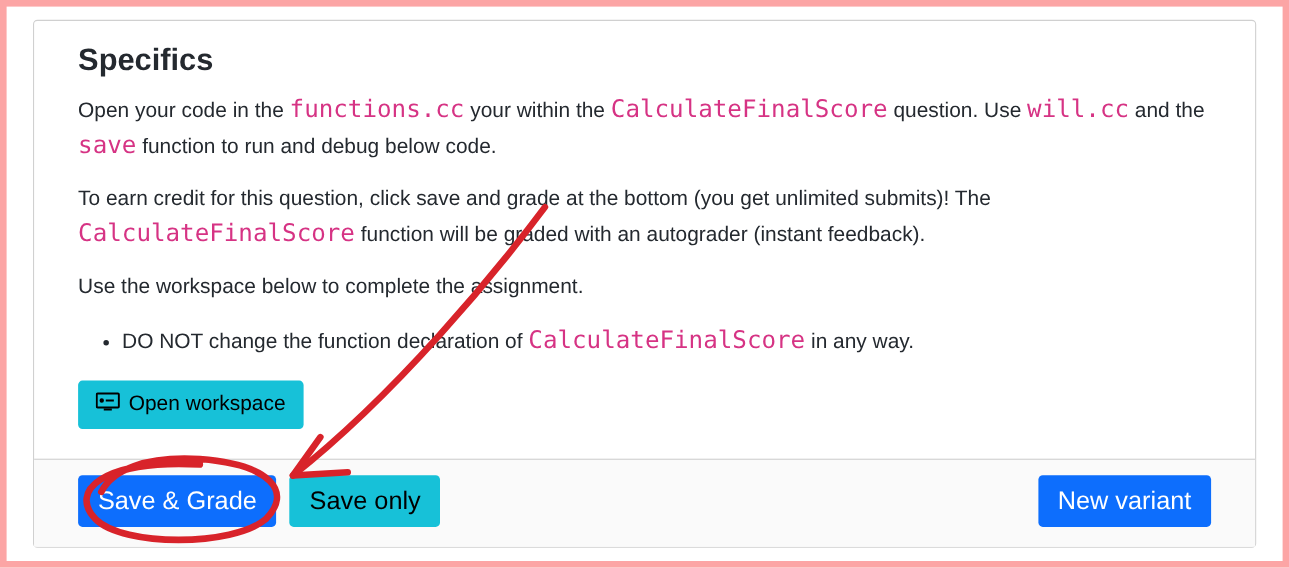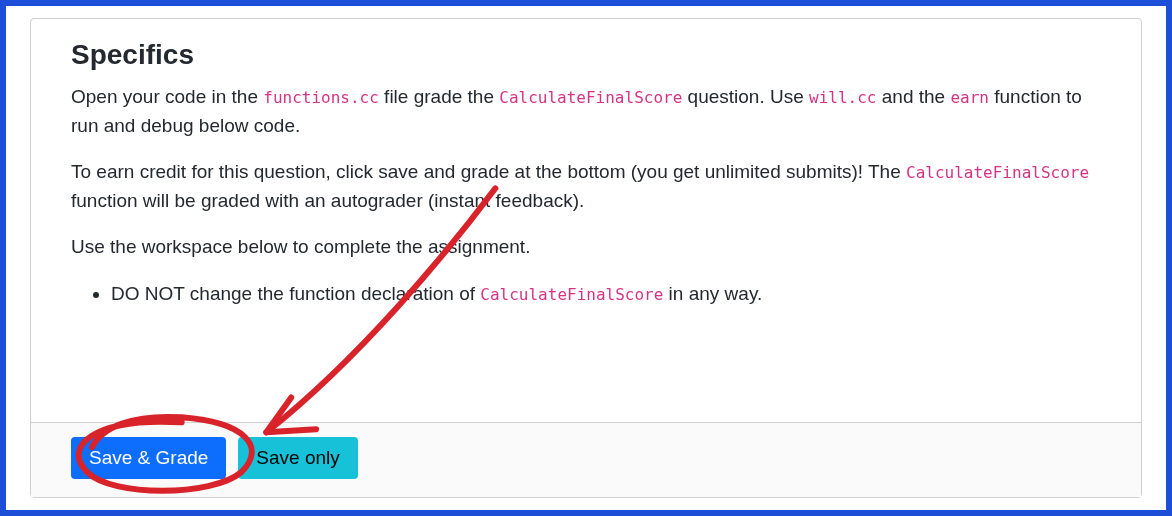--- a/index.html
+++ b/index.html
@@ -8,21 +8,21 @@
       padding: 0;
     }
     body {
       font-family: -apple-system, BlinkMacSystemFont, "Segoe UI", Helvetica, Arial, sans-serif;
       background: #fff;
       width: 1172px;
       height: 516px;
       overflow: hidden;
     }
     .outer-frame {
-      border: 6px solid #1d4ed8;
+      border: 6px solid #fca5a5;
       width: 1172px;
       height: 516px;
       background: #fff;
       position: relative;
     }
     .inner-frame {
       border: 1px solid #d0d0d0;
       border-radius: 4px;
       position: absolute;
       top: 12px;
@@ -45,21 +45,21 @@
     }
     .para {
       font-size: 19px;
       color: #24292f;
       line-height: 1.5;
       margin-bottom: 18px;
     }
     .code-span {
       font-family: ui-monospace, SFMono-Regular, Menlo, Consolas, monospace;
       color: #d63384;
-      font-size: 16px;
+      font-size: 22px;
     }
     ul.bullets {
       padding-left: 40px;
       margin-bottom: 20px;
     }
     ul.bullets li {
       font-size: 19px;
       color: #24292f;
       line-height: 1.5;
     }
@@ -85,21 +85,21 @@
       padding: 14px 40px 18px 40px;
       display: flex;
       align-items: center;
       gap: 12px;
       background: #fafafa;
     }
     .btn {
       border: none;
       border-radius: 4px;
       padding: 10px 18px;
-      font-size: 19px;
+      font-size: 23px;
       font-weight: 400;
       cursor: pointer;
     }
     .btn-primary {
       background: #0d6efd;
       color: #fff;
     }
     .btn-cyan {
       background: #17c1d8;
       color: #000;
@@ -121,42 +121,54 @@
 </head>
 <body>
 
 <div class="outer-frame">
   <div class="inner-frame">
     <div class="content-area">
 
       <h2 class="heading">Specifics</h2>
 
       <p class="para">
-        <span>Open your code in the </span><span class="code-span">functions.cc</span><span> file grade the </span><span class="code-span">CalculateFinalScore</span><span> question. Use </span><span class="code-span">will.cc</span><span> and the </span><span class="code-span">earn</span><span> function to run and debug below code.</span>
+        <span>Open your code in the </span><span class="code-span">functions.cc</span><span> your within the </span><span class="code-span">CalculateFinalScore</span><span> question. Use </span><span class="code-span">will.cc</span><span> and the </span><span class="code-span">save</span><span> function to run and debug below code.</span>
       </p>
 
       <p class="para">
         <span>To earn credit for this question, click save and grade at the bottom (you get unlimited submits)! The </span><span class="code-span">CalculateFinalScore</span><span> function will be graded with an autograder (instant feedback).</span>
       </p>
 
       <p class="para">Use the workspace below to complete the assignment.</p>
 
       <ul class="bullets">
         <li>
           <span>DO NOT change the function declaration of </span><span class="code-span">CalculateFinalScore</span><span> in any way.</span>
         </li>
       </ul>
 
+      <button class="open-ws-btn">
+        <span>
+          <svg viewBox="0 0 24 18" fill="none" stroke="#000" stroke-width="2">
+            <rect x="1" y="1" width="22" height="14" rx="1"></rect>
+            <line x1="8" y1="17" x2="16" y2="17"></line>
+            <circle cx="6" cy="8" r="1.2" fill="#000"></circle>
+            <line x1="10" y1="8" x2="18" y2="8"></line>
+          </svg>
+        </span>
+        <span>Open workspace</span>
+      </button>
 
     </div>
 
     <div class="footer-bar">
       <button class="btn btn-primary">Save &amp; Grade</button>
       <button class="btn btn-cyan">Save only</button>
       <div class="spacer"></div>
+      <button class="btn btn-primary">New variant</button>
     </div>
 
     <svg class="annotation-svg" viewBox="0 0 1112 480">
 
       <g stroke="#d8232a" stroke-width="6" fill="none" stroke-linecap="round">
         <path d="M 150 405
                  C 60 400, 30 430, 55 455
                  C 80 480, 180 480, 210 455
                  C 235 430, 215 405, 150 400
                  C 100 397, 70 410, 60 430"></path>

